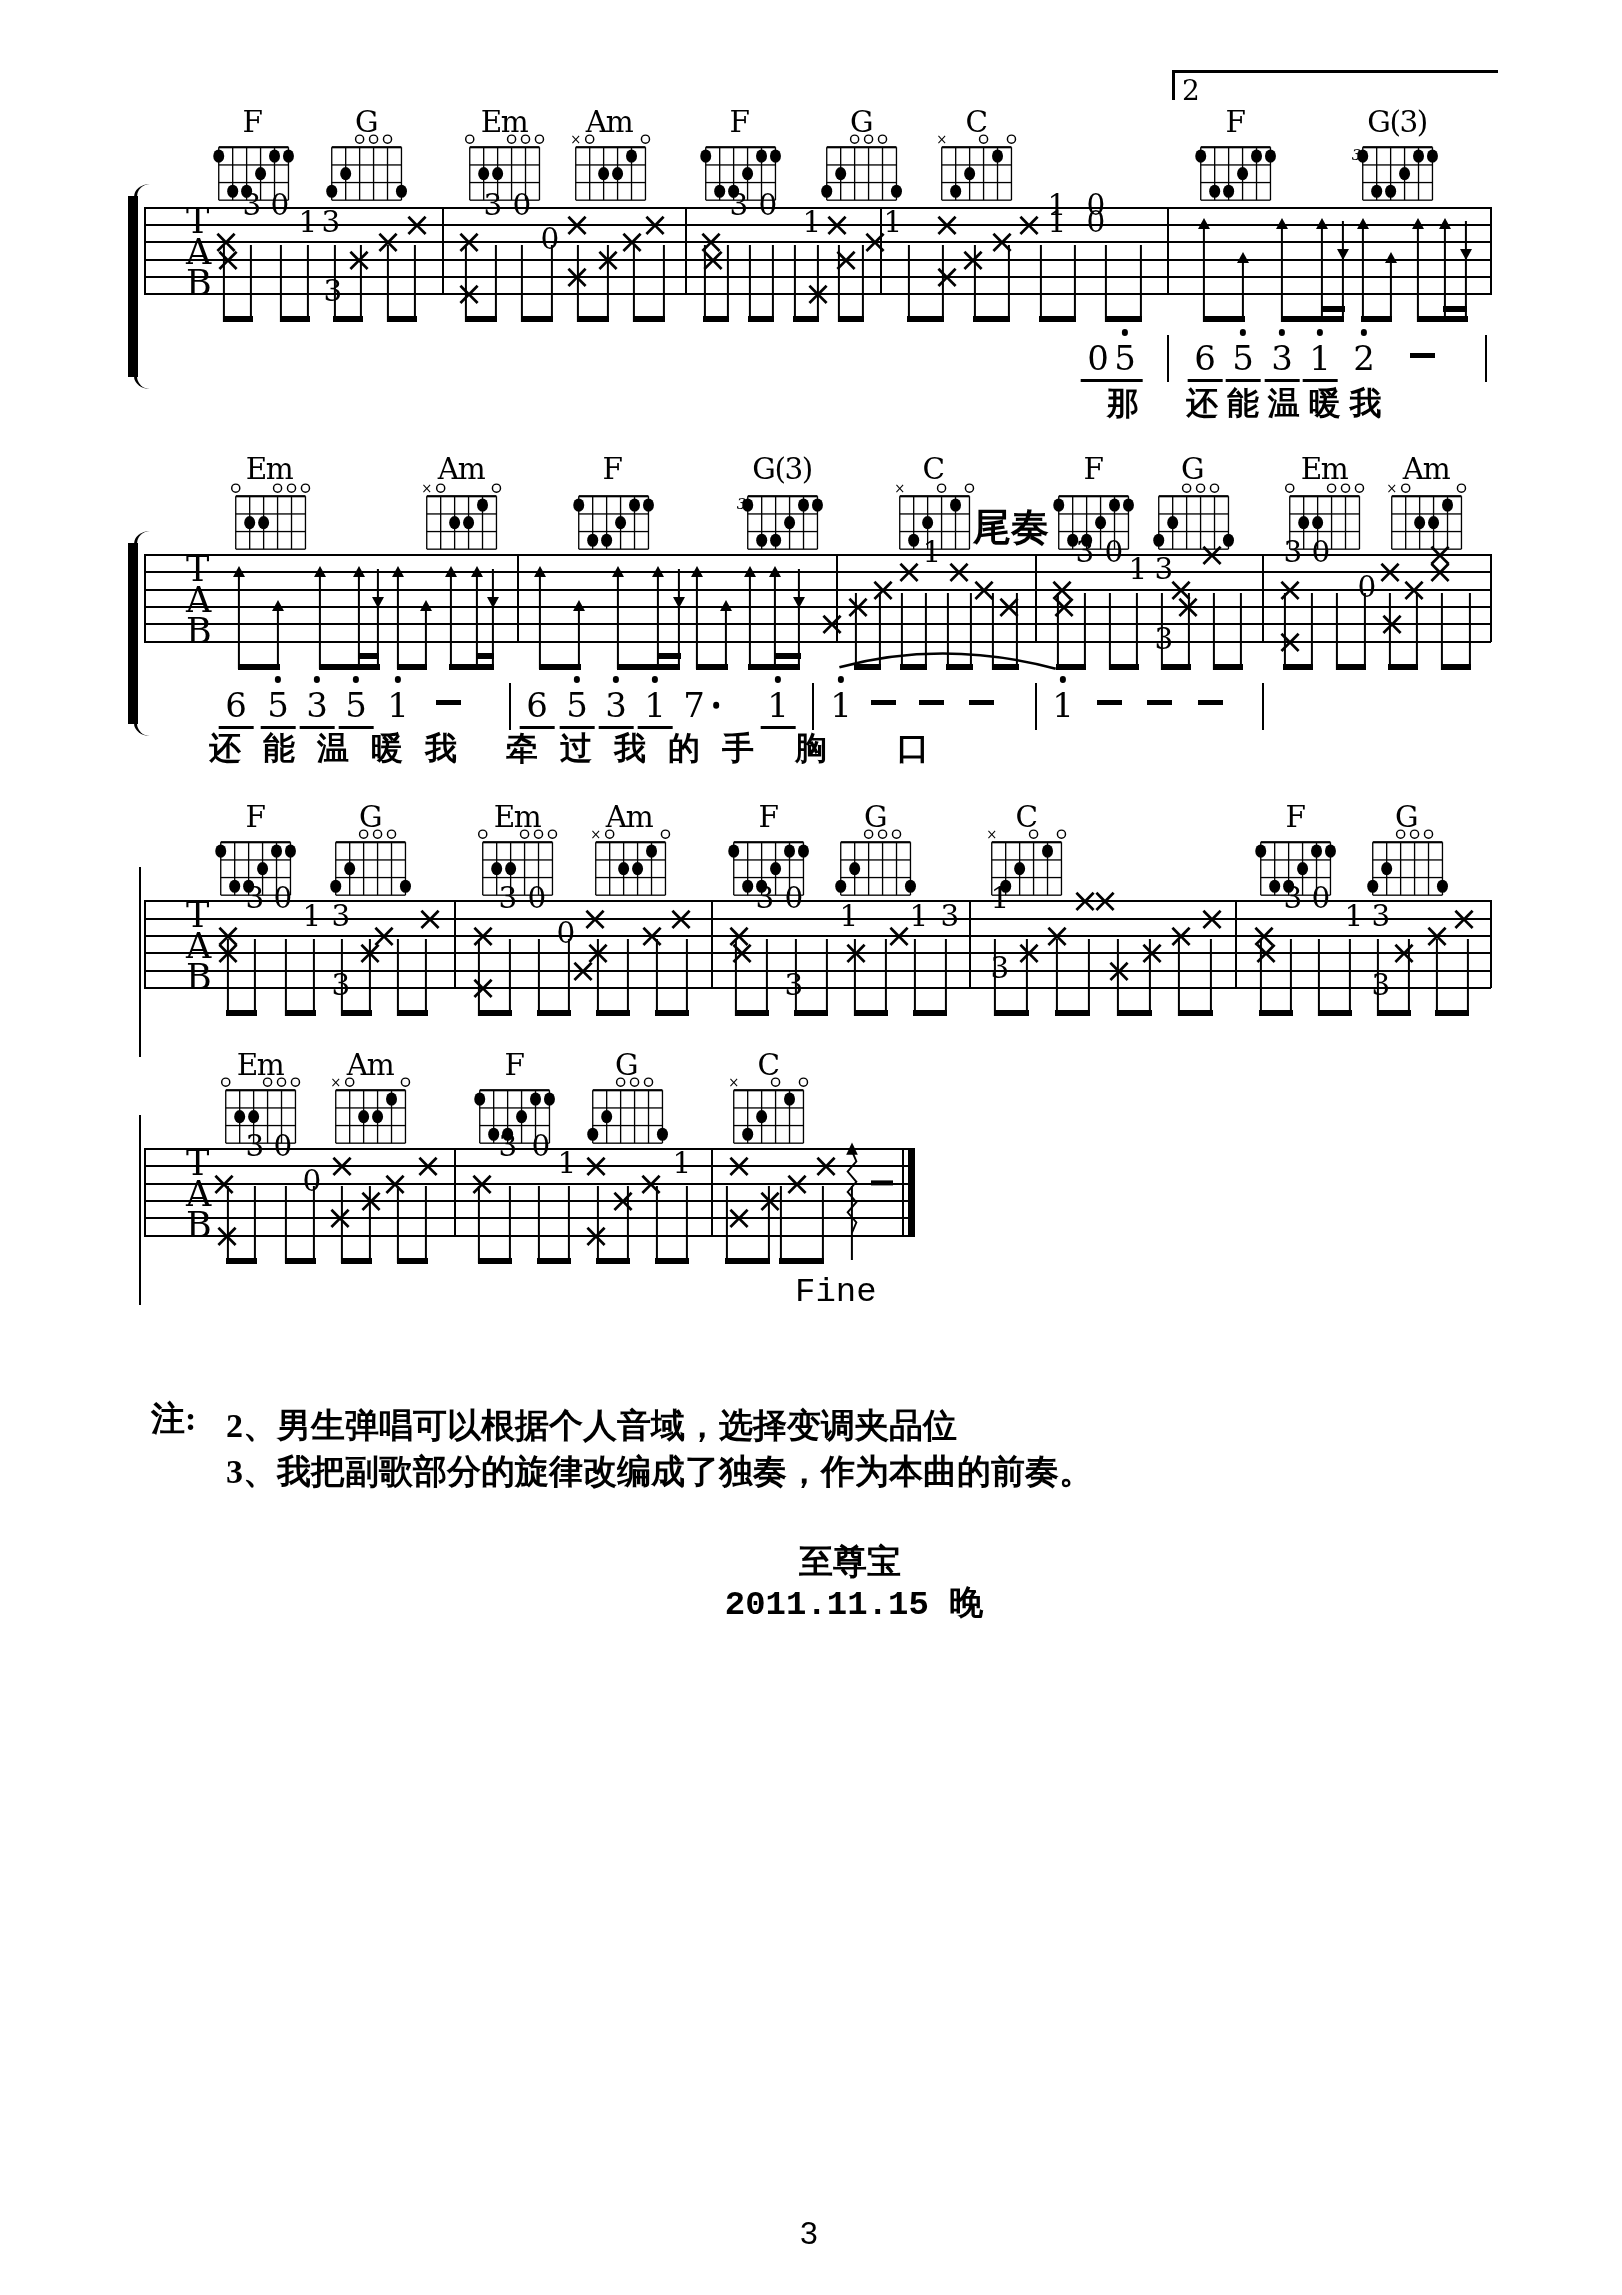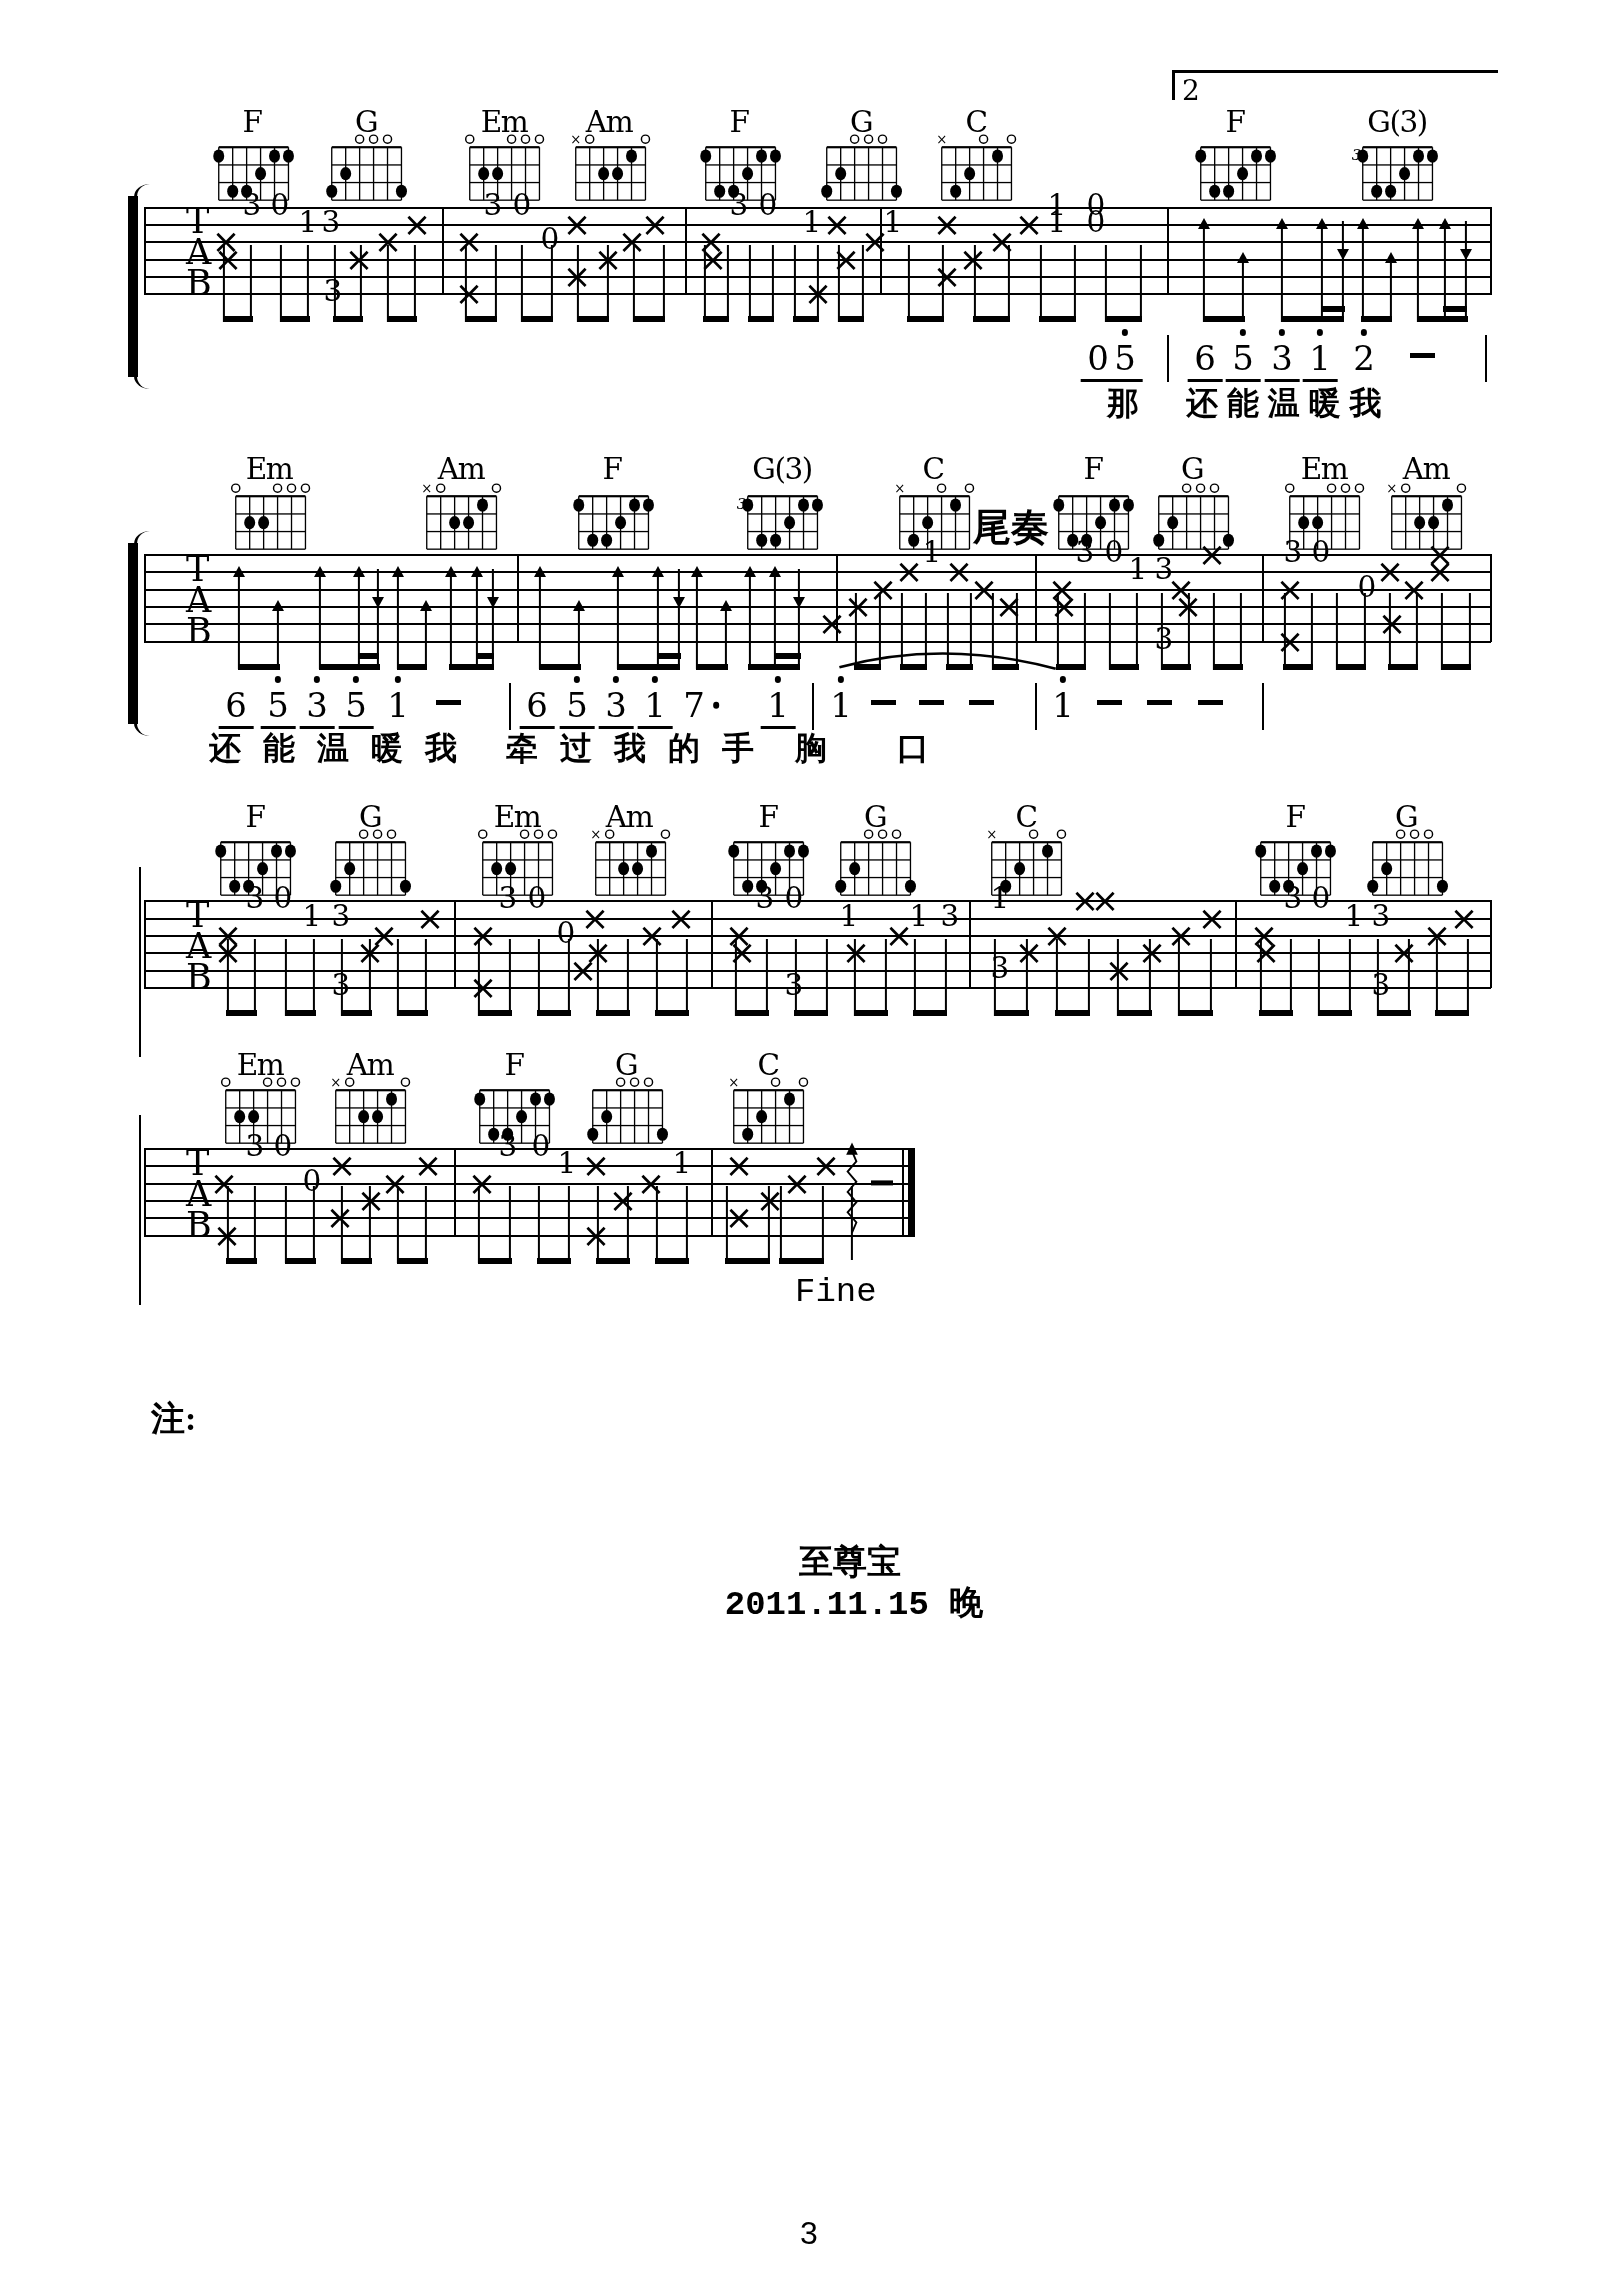--- a/index.html
+++ b/index.html
@@ -74,20 +74,26 @@
 
   <div class="fine" style="left:795px;top:1275px;">Fine</div>
 
   <svg class="abs" id="slur-svg" style="left:818px;top:636px;" width="251" height="52" viewBox="0 0 340 70">
     <path d="M29,42 Q170,4 322,44" fill="none" stroke="#000" stroke-width="3.5"></path>
   </svg>
 
   <div class="notes">
     <div class="noteline">
       <span class="noteprefix">注:</span>
+    </div>
+    <div class="noteline">
+      <span>2、男生弹唱可以根据个人音域，选择变调夹品位</span>
+    </div>
+    <div class="noteline">
+      <span>3、我把副歌部分的旋律改编成了独奏，作为本曲的前奏。</span>
     </div>
   </div>
 
   <div class="sig" style="left:850px;top:1545px;">至尊宝</div>
   <div class="sig sigdate" style="left:854px;top:1588px;">2011.11.15 晚</div>
 
   <div class="pageno" style="left:809px;top:2217px;">3</div>
 
 <div class="sline" style="left: 144px; top: 207px; width: 1347px;"></div>
     <div class="sline" style="left: 144px; top: 224px; width: 1347px;"></div>

